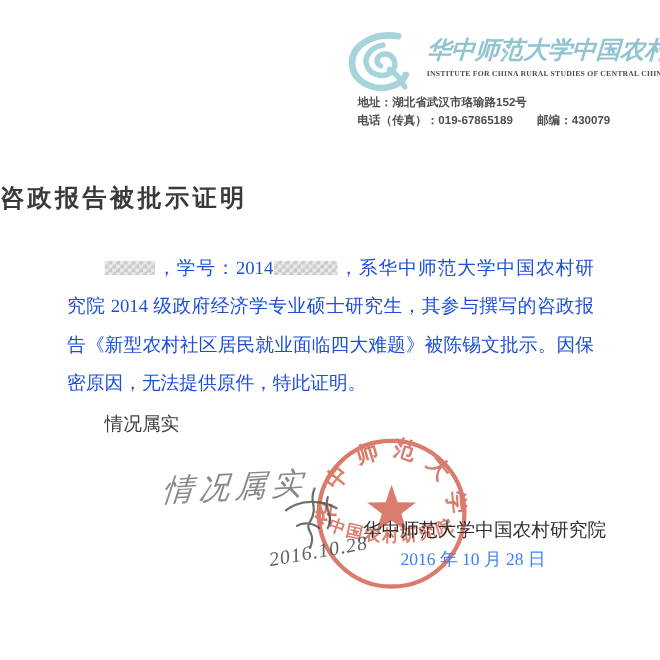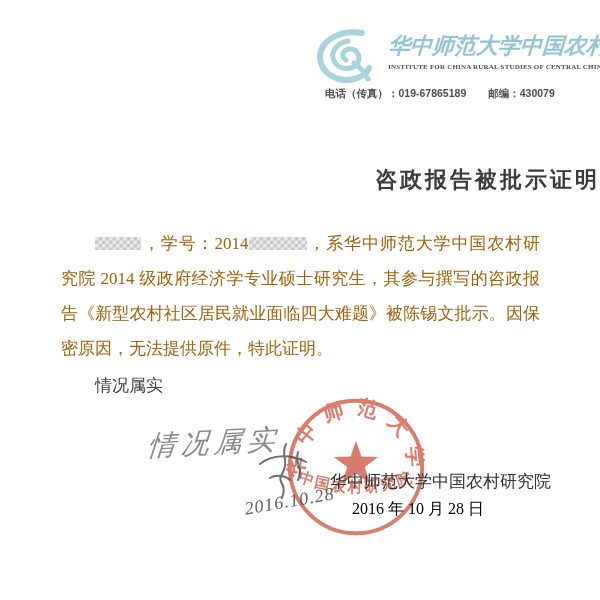--- a/index.html
+++ b/index.html
@@ -33,30 +33,30 @@
     position: absolute; left: 325px; top: 85px; width: 275px;
     font-family: "Liberation Sans", sans-serif;
     font-weight: bold; font-size: 10.5px; line-height: 17px;
     color: #4e4e4e; white-space: nowrap; overflow: hidden;
   }
   .contact .row2 span.post { margin-left: 22px; }
 
   
   .doc-title {
     position: absolute; top: 165px; left: 0; width: 600px;
-    text-align: right;
+    text-align: left;
     font-size: 22px; font-weight: bold; letter-spacing: 3px;
     color: #3a3a3a;
   }
 
   
   .doc-body {
     position: absolute; left: 61px; top: 226px; width: 479px;
     font-size: 17px; line-height: 35px;
-    text-align: justify; color: #a16207;
+    text-align: justify; color: #1d4ed8;
   }
   .doc-body p { margin: 0; text-indent: 2em; }
   .closing { position: absolute; left: 61px; top: 368px; width: 479px;
     font-size: 17px; line-height: 35px; text-indent: 2em; color: #3f3f3f; }
 
   .redact {
     display: inline-block; height: 13px; border-radius: 1px;
     vertical-align: -1px; filter: blur(0.4px);
     background-image:
       linear-gradient(45deg, #c6c6c6 25%, transparent 25%, transparent 75%, #c6c6c6 75%),
@@ -80,41 +80,42 @@
     position: absolute; left: 244px; top: 491px; z-index: 3;
     font-size: 18px; color: #4f4f4f; font-style: italic; letter-spacing: 1px;
     transform: rotate(-10deg);
     opacity: 0.9;
   }
   .org-line {
     position: absolute; left: 330px; top: 470px; z-index: 2;
     font-size: 17px; color: #2f2f2f; white-space: nowrap;
   }
   .date-line {
-    position: absolute; left: 352px; top: 499px; z-index: 2;
-    font-size: 16px; color: #000000; white-space: nowrap;
+    position: absolute; left: 364px; top: 499px; z-index: 2;
+    font-size: 16px; color: #3b82f6; white-space: nowrap;
   }
 </style>
 </head>
 <body>
 
 <div class="logo-wrap">
   <svg width="78" height="58" viewBox="0 0 78 58">
     <g fill="none" stroke="#a7d3da" stroke-linecap="round">
       <path d="M 52 6 C 30 2 10 14 10 30 C 10 46 28 56 44 52 C 52 50 57 46 59 41" stroke-width="6"></path>
       <path d="M 38 14 C 26 16 20 26 24 34 C 28 42 40 44 46 38 C 52 32 48 22 40 22 C 33 22 30 30 36 33" stroke-width="5"></path>
       <path d="M 44 36 C 50 40 55 46 58 52" stroke-width="5"></path>
     </g>
   </svg>
 </div>
 
 <div class="org-cn">华中师范大学中国农村研究院</div>
 <div class="org-en">INSTITUTE FOR CHINA RURAL STUDIES OF CENTRAL CHINA NORMAL UNIVERSITY</div>
 
 <div class="contact">
+  <div class="row1">地址：湖北省武汉市珞瑜路152号</div>
   <div class="row2">
     <span>电话（传真）：019-67865189</span><span class="post">邮编：430079</span>
   </div>
 </div>
 
 <div class="doc-title">咨政报告被批示证明</div>
 
 <div class="doc-body">
   <p><span class="redact name"></span><span>，学号：2014</span><span class="redact sid"></span><span>，系华中师范大学中国农村研究院 2014 级政府经济学专业硕士研究生，其参与撰写的咨政报告《新型农村社区居民就业面临四大难题》被陈锡文批示。因保密原因，无法提供原件，特此证明。</span></p>
 </div>

